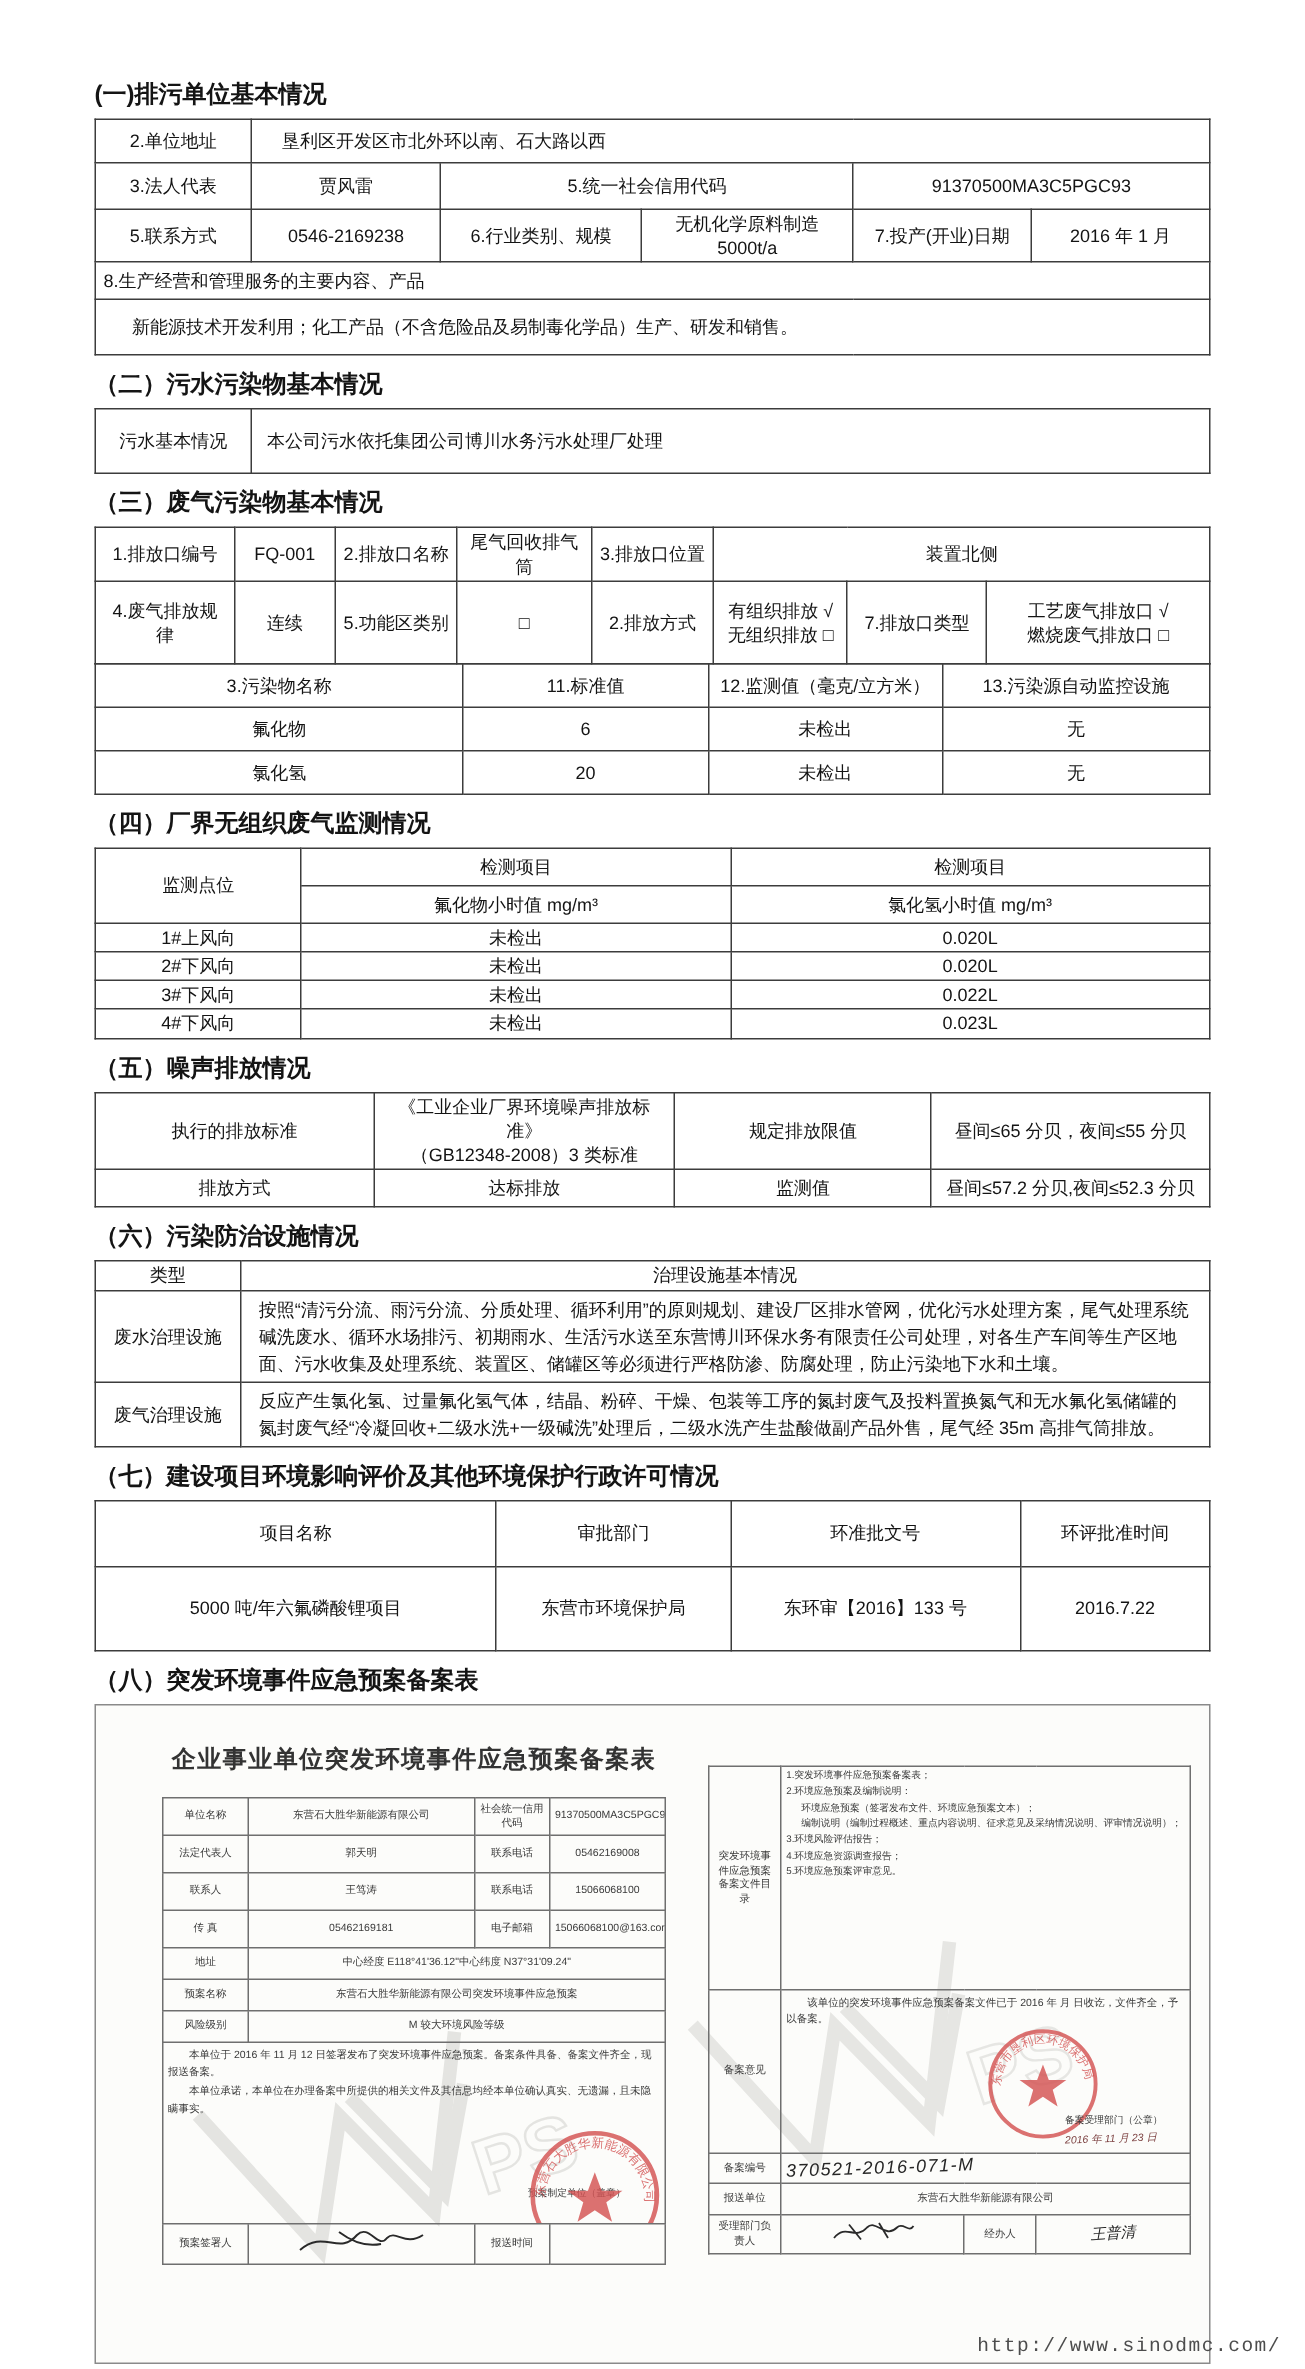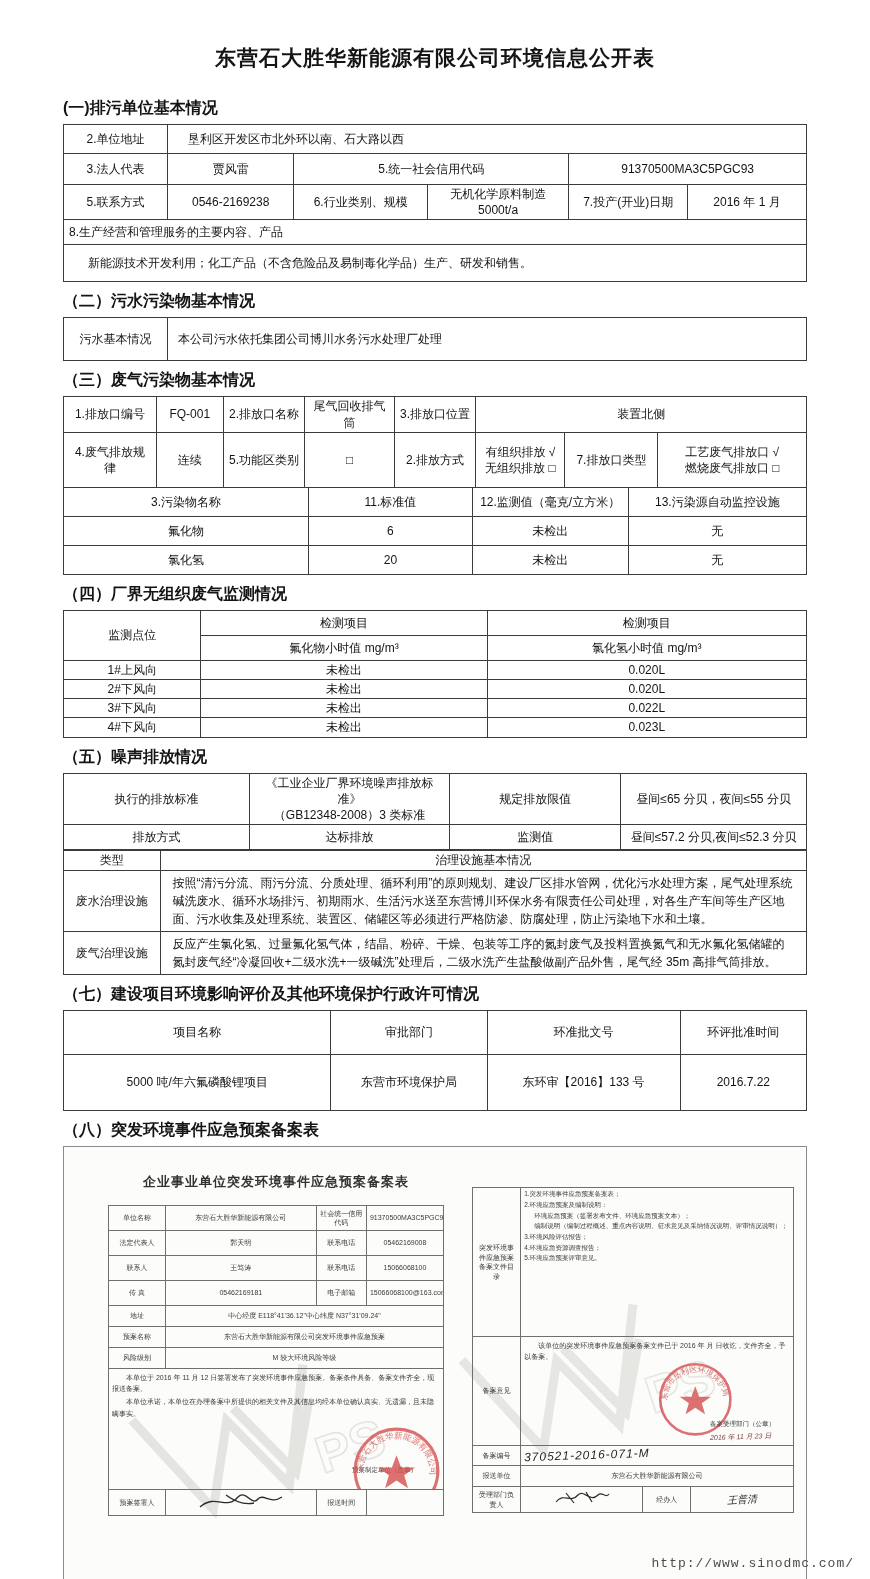--- a/index.html
+++ b/index.html
@@ -14,21 +14,21 @@
   .tl{text-align:left;}
   .h22 td{height:22px}.h26 td{height:26px}.h28 td{height:28px}.h34 td{height:34px}
   .h40 td{height:40px}.h52 td{height:52px}
   .mtm{margin-top:-1px;}
   .just{line-height:1.5;padding:3px 12px;}
   
   .scanbox{border:1px solid #8a8a8a;background:#fcfcfa;height:438px;position:relative;margin-top:2px;}
   .page{position:absolute;color:#3d3d3d;}
   .pageL{left:44px;top:26px;width:336px;}
   .pageR{left:408px;top:40px;width:322px;}
-  .scan-title{font-size:13px;font-weight:bold;text-align:center;color:#333;margin-bottom:14px;letter-spacing:1px;}
+  .scan-title{font-size:16px;font-weight:bold;text-align:center;color:#333;margin-bottom:14px;letter-spacing:1px;}
   .stable{table-layout:fixed;width:100%;}
   .stable td{border:1px solid #6f6f6f;font-size:7px;color:#3a3a3a;padding:1px 3px;line-height:1.35;}
   .s-h18 td{height:18px}.s-h22 td{height:22px}
   .decl{height:118px;vertical-align:top;text-align:left;position:relative;}
   .decl p{margin:2px 0;text-indent:2em;font-size:7px;line-height:1.6;}
   .dir-cell{height:146px;vertical-align:top;text-align:left;}
   .dir-cell div{font-size:6.5px;line-height:1.65;}
   .dir-ind{padding-left:10px;}
   .op-cell{height:106px;vertical-align:top;text-align:left;position:relative;}
   .op-cell p{margin:2px 0;text-indent:2em;font-size:7px;line-height:1.6;}
@@ -41,21 +41,20 @@
   .wm{position:absolute;pointer-events:none;}
   .urlmark{position:absolute;right:16px;bottom:8px;font-family:"Liberation Mono","DejaVu Sans Mono",monospace;
            font-size:13px;color:#4c4c4c;letter-spacing:1px;}
 </style>
 </head>
 <body>
 
 <div class="doc">
  <div class="inner">
 
-  <div class="title">东营石大胜华新能源有限公司环境信息公开表</div>
 
   <div class="sec">(一)排污单位基本情况</div>
   <table>
    <colgroup>
           <col style="width:14%">
           <col style="width:17%">
           <col style="width:18%">
           <col style="width:19%">
           <col style="width:16%">
           <col style="width:16%">
@@ -230,20 +229,21 @@
    </tr>
    <tr class="h22">
     <td>排放方式</td>
     <td>达标排放</td>
     <td>监测值</td>
     <td>昼间≤57.2 分贝,夜间≤52.3 分贝</td>
    </tr>
   </tbody>
       </table>
 
+  <div class="sec">（六）污染防治设施情况</div>
   <table>
    <colgroup>
           <col style="width:13%">
           <col style="width:87%">
         </colgroup>
    <tbody>
           <tr style="height:20px">
     <td>类型</td>
     <td>治理设施基本情况</td>
    </tr>

